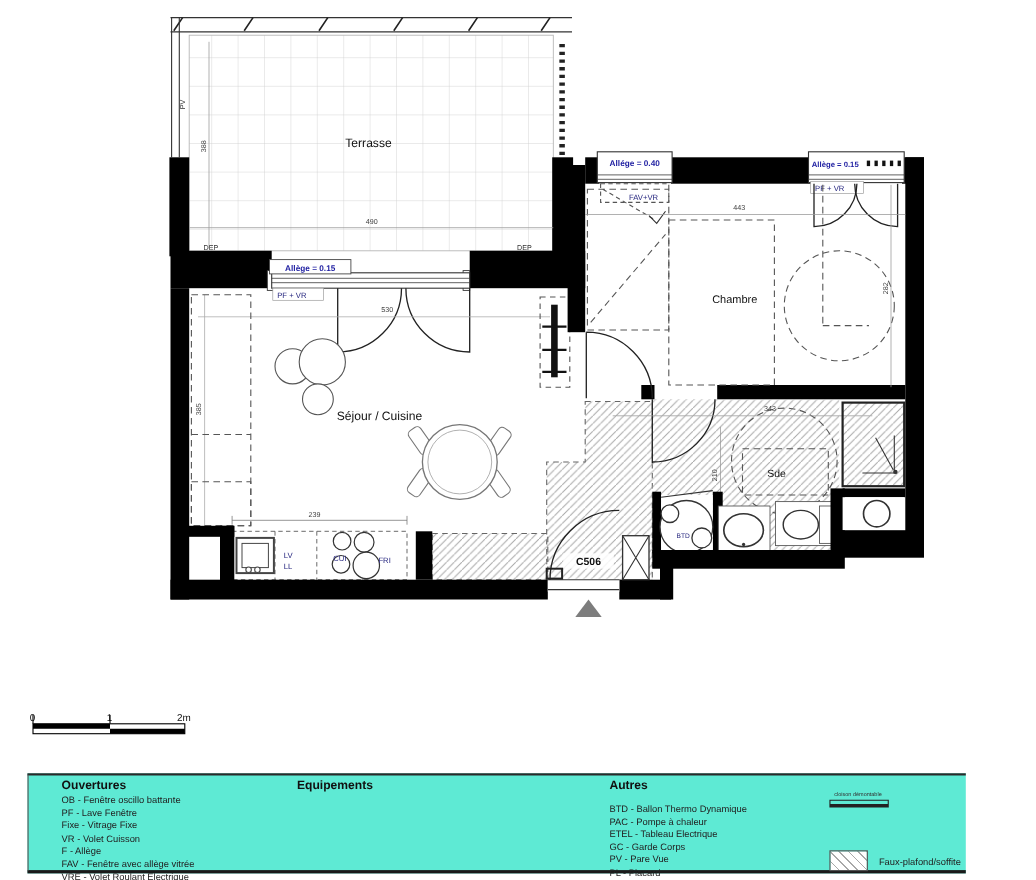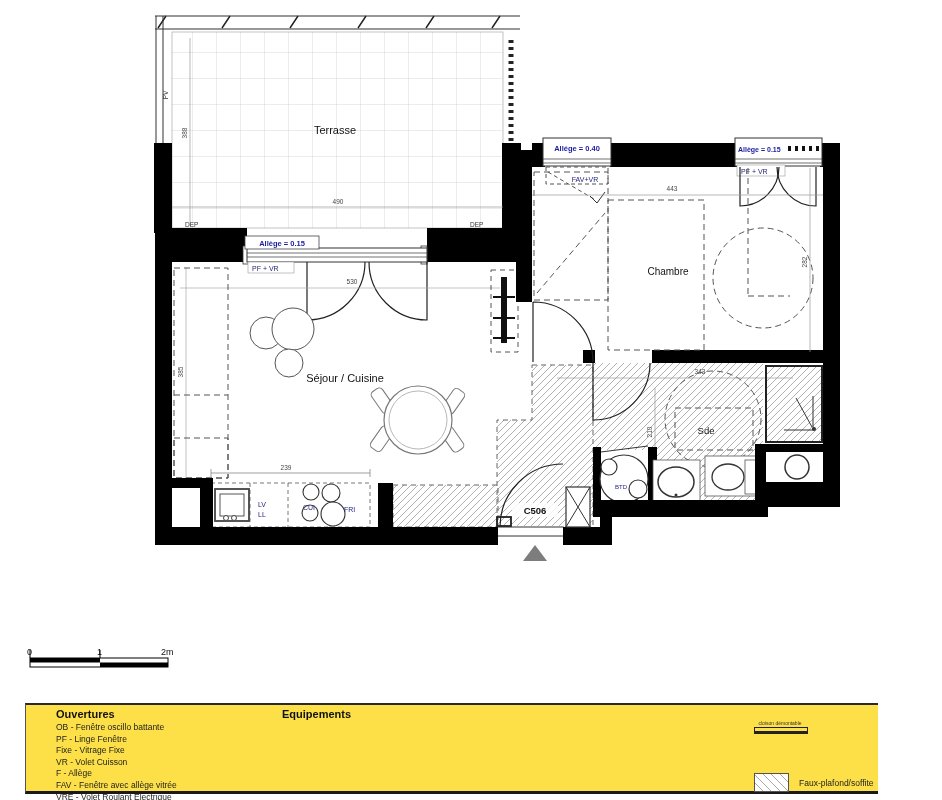--- a/index.html
+++ b/index.html
@@ -1,27 +1,27 @@
 <!DOCTYPE html>
 <html><head>
 <meta charset="utf-8">
 <style>
   html,body{margin:0;padding:0;background:#ffffff;}
   .page{position:relative;width:878px;height:800px;background:#ffffff;overflow:hidden;
         font-family:"Liberation Sans", sans-serif;text-decoration:underline;}
   svg text{font-family:"Liberation Sans", sans-serif;}
-  .legend-box{position:absolute;left:25px;top:703px;width:913px;height:86px;background:#fde047;
+  .legend-box{position:absolute;left:25px;top:703px;width:913px;height:86px;background:#5eead4;
       border-top:2px solid #2a2a2a;border-bottom:3px solid #1a1a1a;
       border-left:1px solid #555;border-right:1px solid #555;}
   .legend-col{position:absolute;top:0;}
   .legend-col h3{margin:3px 0 0 0;font-size:11px;font-weight:bold;color:#111;}
   .legend-col ul{margin:2px 0 0 0;padding:0;list-style:none;font-size:8.5px;line-height:11.6px;color:#222;}
   .legend-col.gap ul{margin-top:10px;}
   .col-ouvertures{left:30px;}
-  .col-equipements{left:256px;}
+  .col-equipements{left:244px;}
   .col-autres{left:528px;}
   .sym-cloison{position:absolute;left:728px;top:15px;width:80px;}
   .sym-cloison .lbl{font-size:5px;color:#333;white-space:nowrap;display:block;text-align:center;width:52px;}
   .sym-cloison .bar{width:52px;height:3px;border:1px solid #222;border-bottom-width:3px;margin-top:1px;}
   .sym-faux{position:absolute;left:728px;top:40px;display:flex;align-items:center;margin-top:28px;}
   .sym-faux .swatch{width:33px;height:17px;border:1px solid #555;
       background:repeating-linear-gradient(45deg,#ffffff 0px,#ffffff 5px,#a8a8a8 5px,#a8a8a8 6px);}
   .sym-faux .lbl{margin-left:10px;font-size:8.5px;color:#222;}
 </style>
 </head>
@@ -299,31 +299,42 @@
     <rect x="100" y="662.5" width="68" height="4.5" fill="#000"></rect>
   </g>
 </svg>
 
 
 <div class="legend-box">
   <div class="legend-col col-ouvertures">
     <h3>Ouvertures</h3>
     <ul>
       <li>OB - Fenêtre oscillo battante</li>
-      <li>PF - Linge Fenêtre</li>
+      <li>PF - Lave Fenêtre</li>
       <li>Fixe - Vitrage Fixe</li>
       <li>VR - Volet Cuisson</li>
       <li>F - Allège</li>
       <li>FAV - Fenêtre avec allège vitrée</li>
       <li>VRE - Volet Roulant Electrique</li>
     </ul>
   </div>
   <div class="legend-col col-equipements gap">
     <h3>Equipements</h3>
   </div>
+  <div class="legend-col col-autres gap">
+    <h3>Autres</h3>
+    <ul>
+      <li>BTD - Ballon Thermo Dynamique</li>
+      <li>PAC - Pompe à chaleur</li>
+      <li>ETEL - Tableau Electrique</li>
+      <li>GC - Garde Corps</li>
+      <li>PV - Pare Vue</li>
+      <li>PL - Placard</li>
+    </ul>
+  </div>
   <div class="sym-cloison">
     <span class="lbl">cloison démontable</span>
     <div class="bar"></div>
   </div>
   <div class="sym-faux">
     <div class="swatch"></div>
     <span class="lbl">Faux-plafond/soffite</span>
   </div>
 </div>
 

